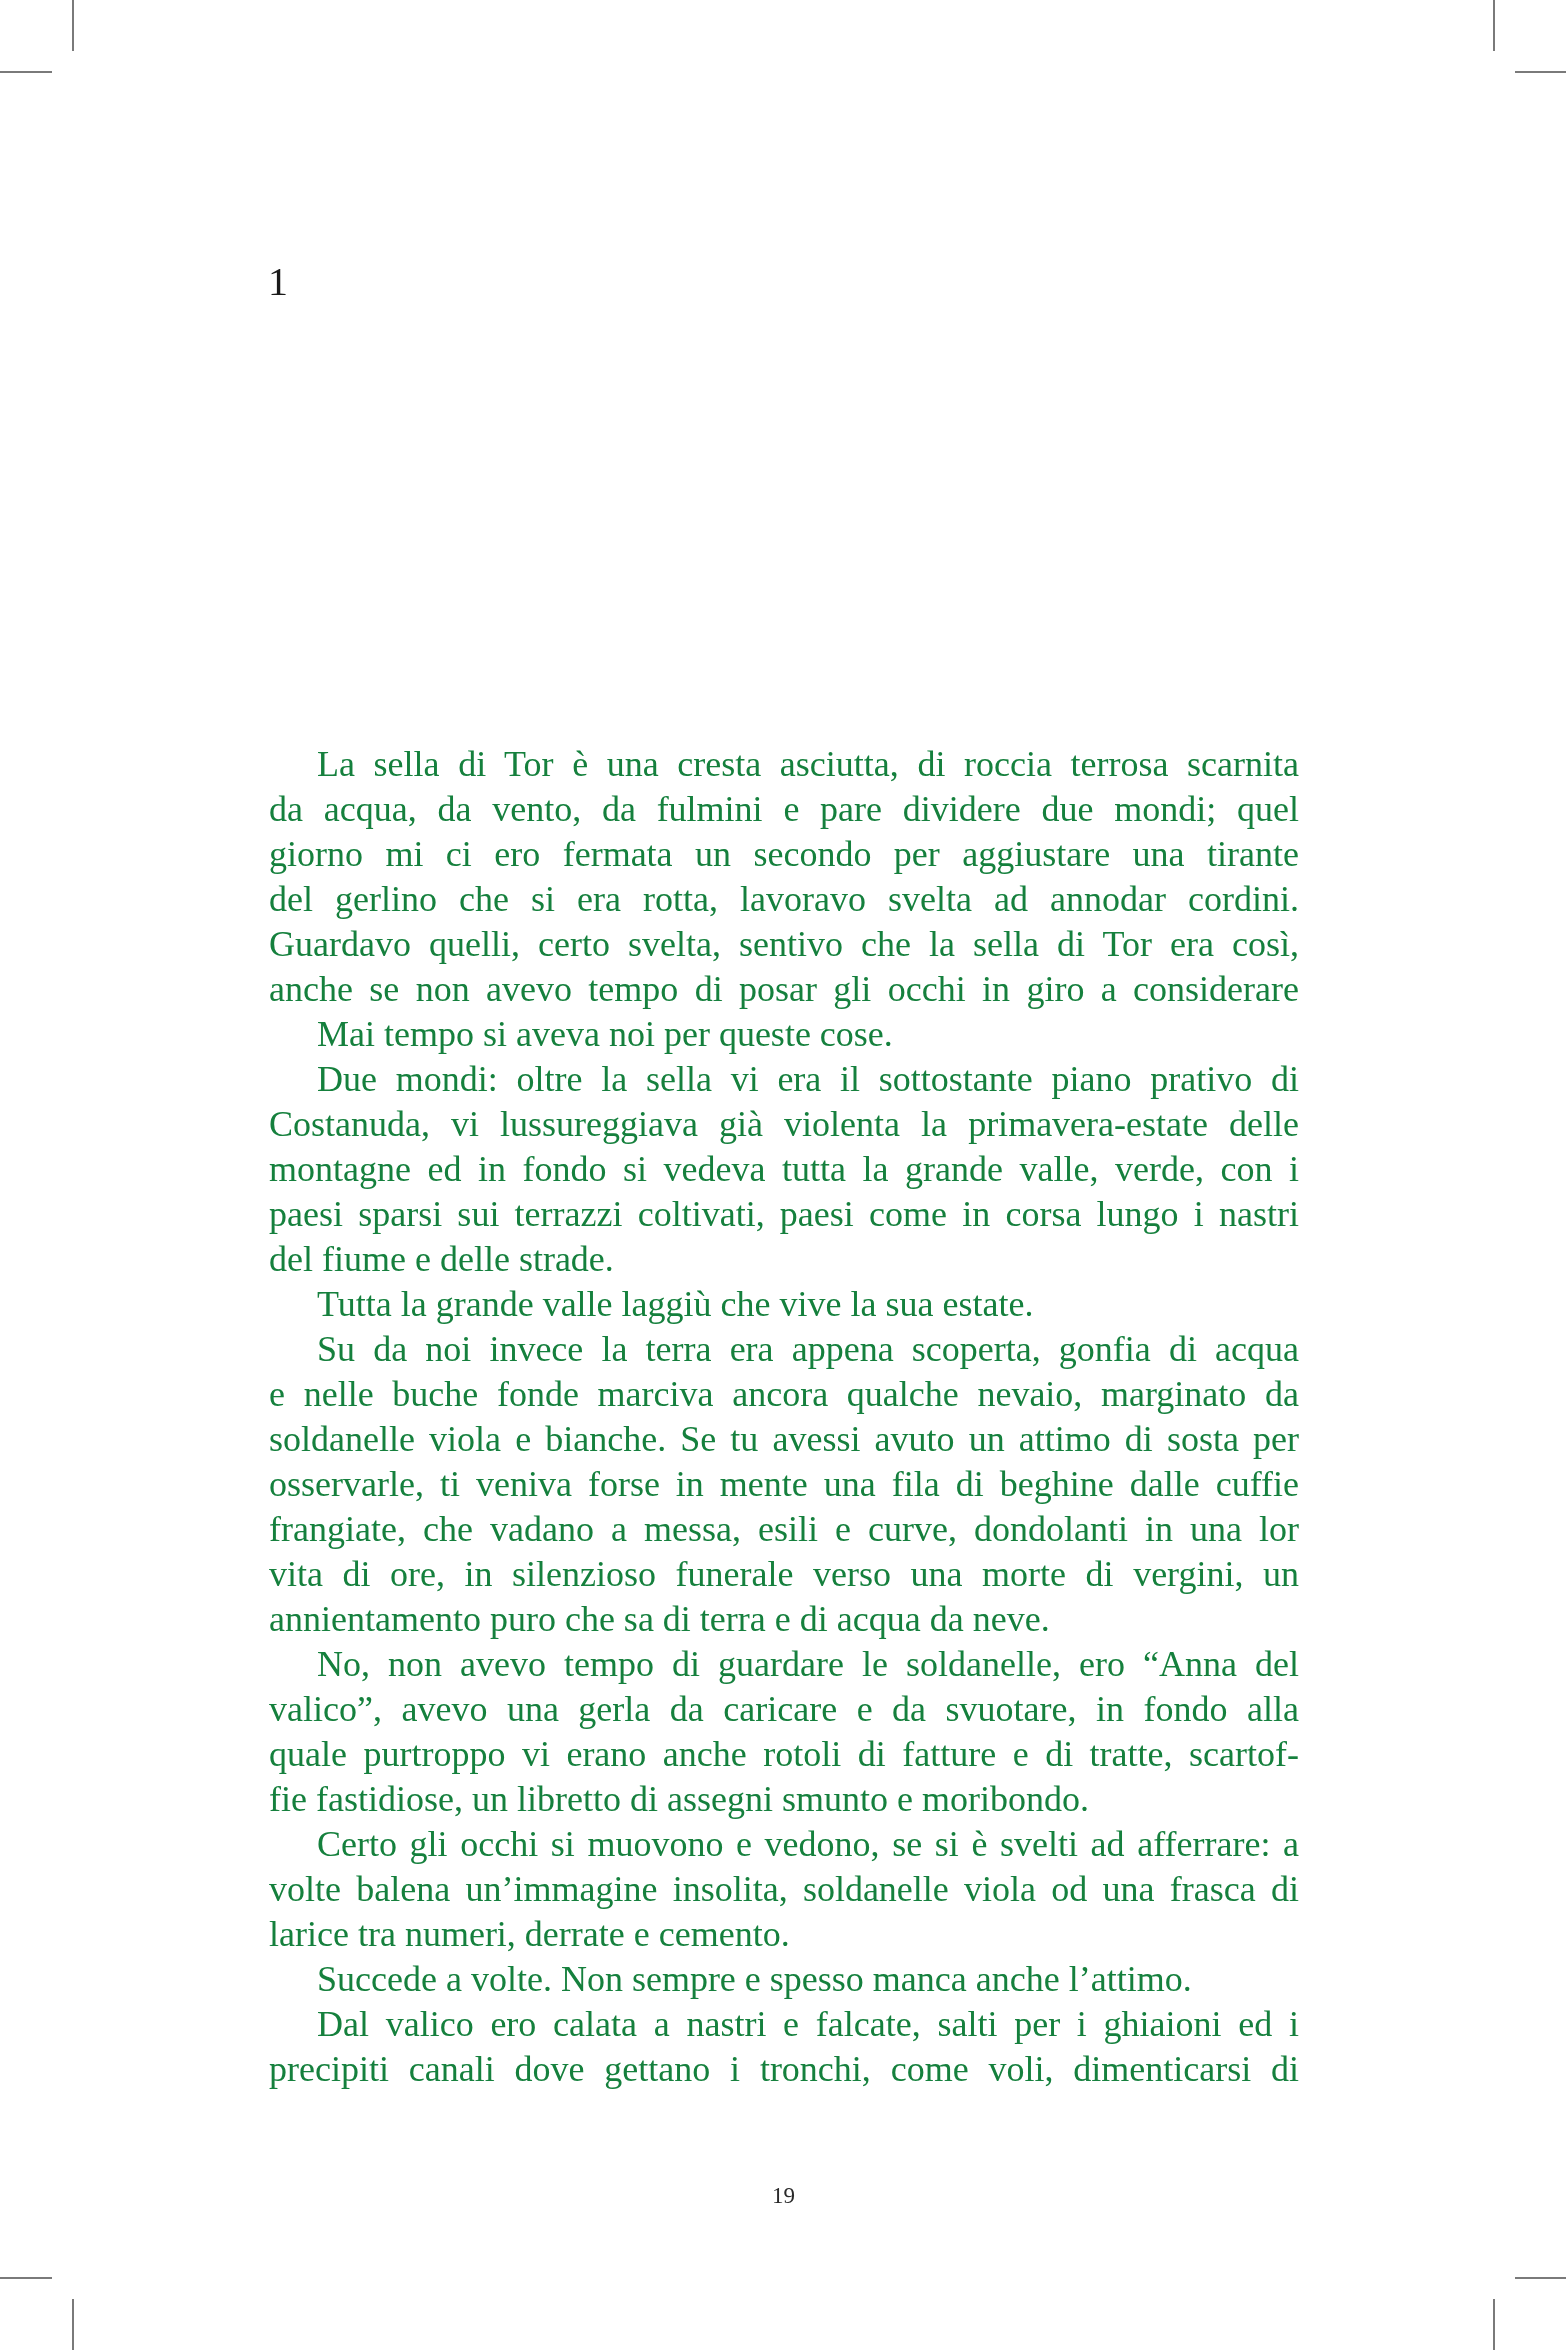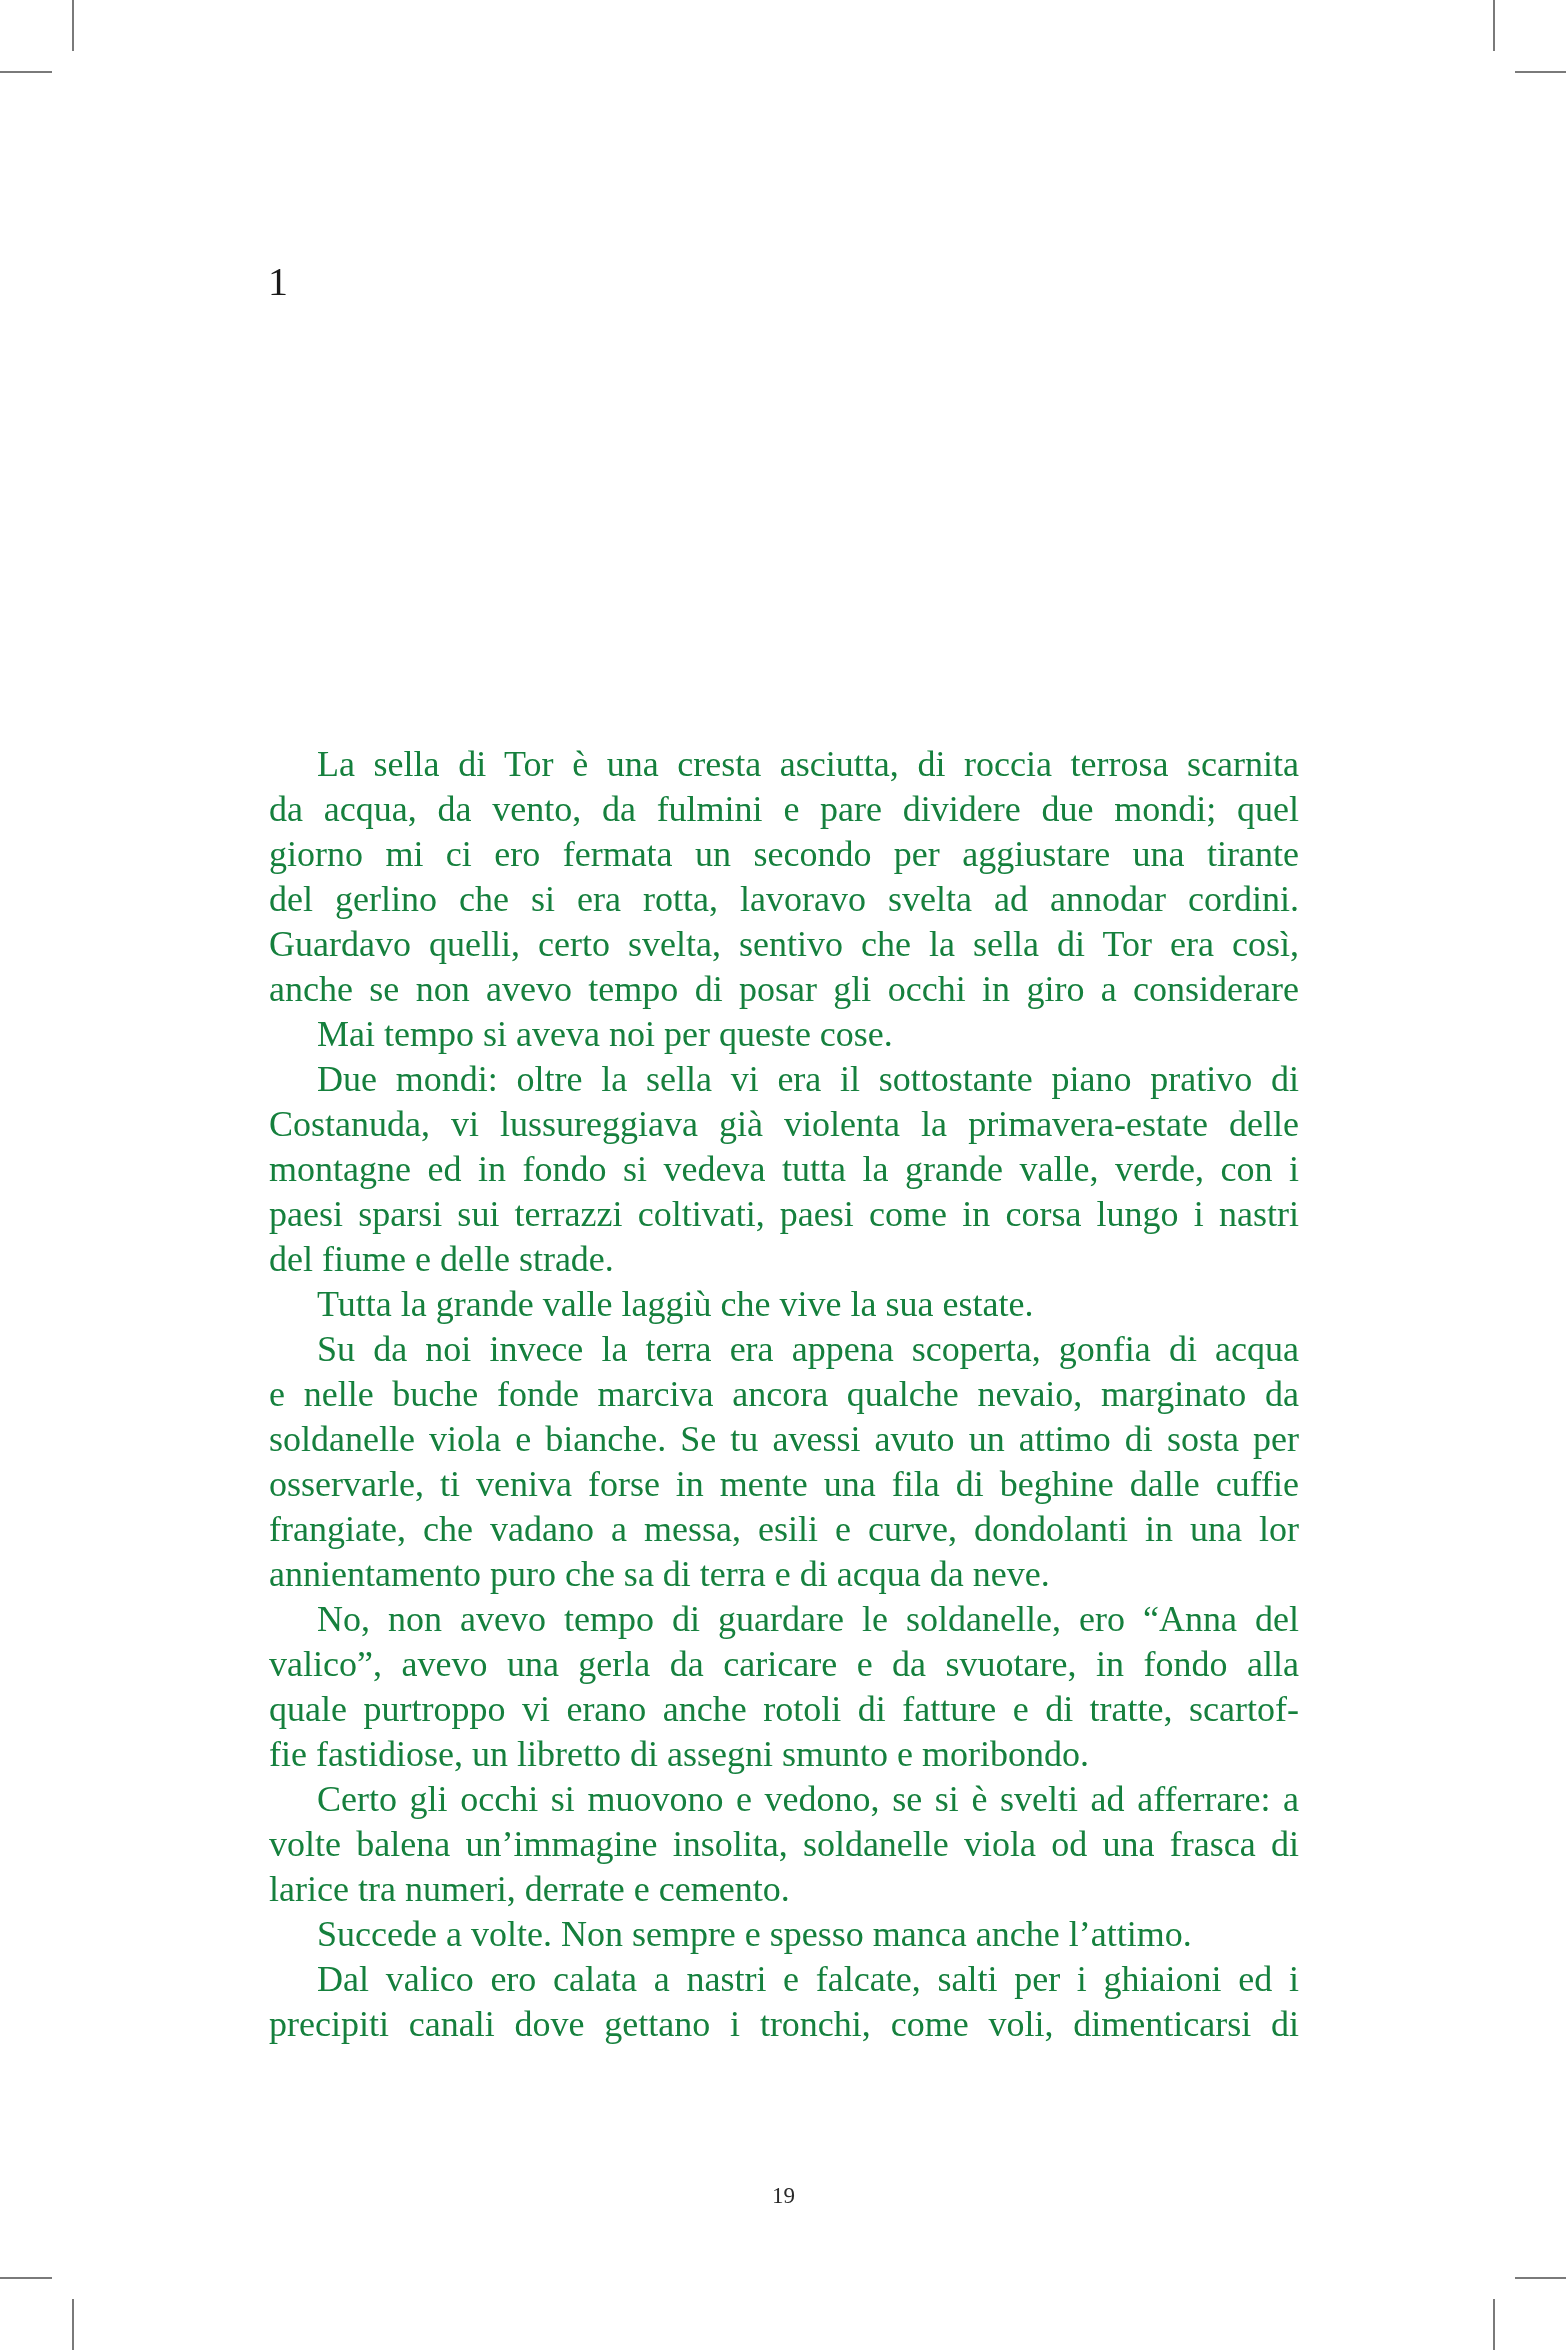--- a/index.html
+++ b/index.html
@@ -103,20 +103,21 @@
     <span class="line">Costanuda, vi lussureggiava già violenta la primavera-estate delle</span>
     <span class="line">montagne ed in fondo si vedeva tutta la grande valle, verde, con i</span>
     <span class="line">paesi sparsi sui terrazzi coltivati, paesi come in corsa lungo i nastri</span>
     <span class="line last">del fiume e delle strade.</span>
     <span class="line indent last">Tutta la grande valle laggiù che vive la sua estate.</span>
     <span class="line indent">Su da noi invece la terra era appena scoperta, gonfia di acqua</span>
     <span class="line">e nelle buche fonde marciva ancora qualche nevaio, marginato da</span>
     <span class="line">soldanelle viola e bianche. Se tu avessi avuto un attimo di sosta per</span>
     <span class="line">osservarle, ti veniva forse in mente una fila di beghine dalle cuffie</span>
     <span class="line">frangiate, che vadano a messa, esili e curve, dondolanti in una lor</span>
+    <span class="line">vita di ore, in silenzioso funerale verso una morte di vergini, un</span>
     <span class="line last">annientamento puro che sa di terra e di acqua da neve.</span>
     <span class="line indent">No, non avevo tempo di guardare le soldanelle, ero “Anna del</span>
     <span class="line">valico”, avevo una gerla da caricare e da svuotare, in fondo alla</span>
     <span class="line">quale purtroppo vi erano anche rotoli di fatture e di tratte, scartof-</span>
     <span class="line last">fie fastidiose, un libretto di assegni smunto e moribondo.</span>
     <span class="line indent">Certo gli occhi si muovono e vedono, se si è svelti ad afferrare: a</span>
     <span class="line">volte balena un’immagine insolita, soldanelle viola od una frasca di</span>
     <span class="line last">larice tra numeri, derrate e cemento.</span>
     <span class="line indent last">Succede a volte. Non sempre e spesso manca anche l’attimo.</span>
     <span class="line indent">Dal valico ero calata a nastri e falcate, salti per i ghiaioni ed i</span>

